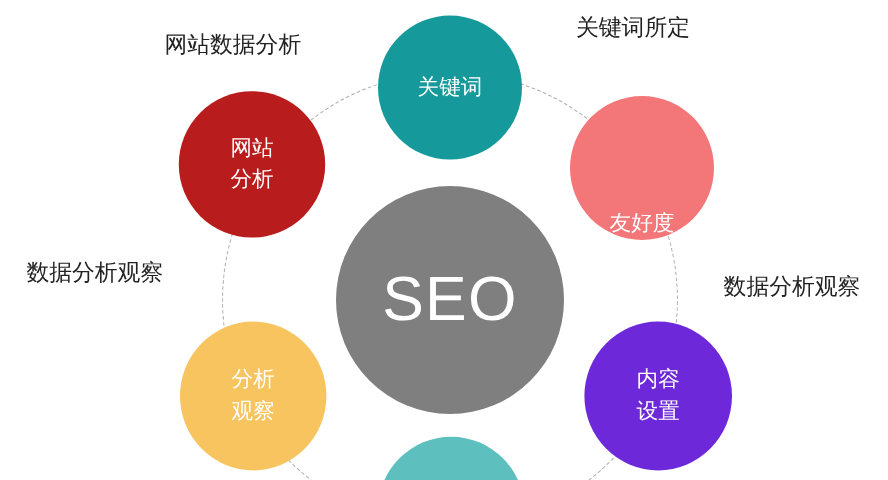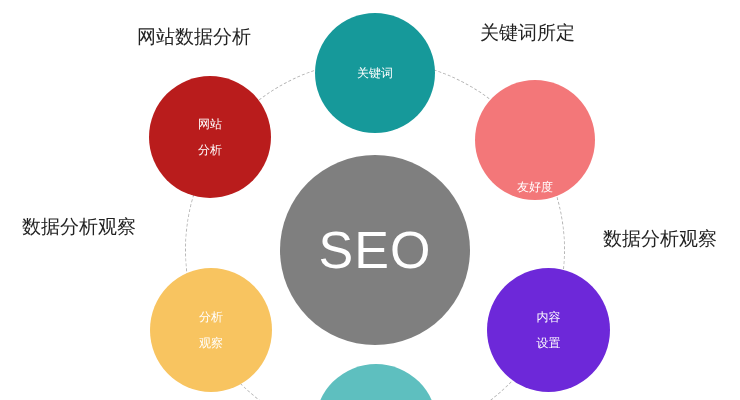--- a/index.html
+++ b/index.html
@@ -8,35 +8,35 @@
       background: #ffffff;
       font-family: "DejaVu Sans", "Liberation Sans", sans-serif;
     }
     .ring {
       position: absolute; left: 185px; top: 60px; width: 380px; height: 380px;
       border: 1.5px dashed #b5b5b5; border-radius: 50%; box-sizing: border-box;
     }
     .node {
       position: absolute; border-radius: 50%; display: flex; align-items: center;
       justify-content: center; flex-direction: column; color: #ffffff; text-align: center;
-      font-size: 12px; line-height: 26px; box-sizing: border-box;
+      font-size: 18px; line-height: 26px; box-sizing: border-box;
     }
     .node span { display: block; }
     .center-node { font-size: 52px; font-family: "Liberation Sans", sans-serif; font-weight: 400; letter-spacing: 1px; }
     .label {
       position: absolute; font-size: 19px; color: #222222; white-space: nowrap;
     }
   </style>
 </head>
 <body>
 
 <div class="ring"></div>
 
 <div class="label" style="left:137px; top:24px;text-align:right;">网站数据分析</div>
-<div class="label" style="left:480px; top:20px;">关键词所定</div>
+<div class="label" style="left:480px; top:10px;">关键词所定</div>
 <div class="label" style="left:22px; top:214px;">数据分析观察</div>
 <div class="label" style="left:603px; top:226px;">数据分析观察</div>
 
 <div class="node center-node" style="left:280px; top:155px; width:190px; height:190px; background:#7f7f7f;">
   <span>SEO</span>
 </div>
 
 <div class="node" style="left:315px; top:13px; width:120px; height:120px; background:#16999a;">
   <span>关键词</span>
 </div>

